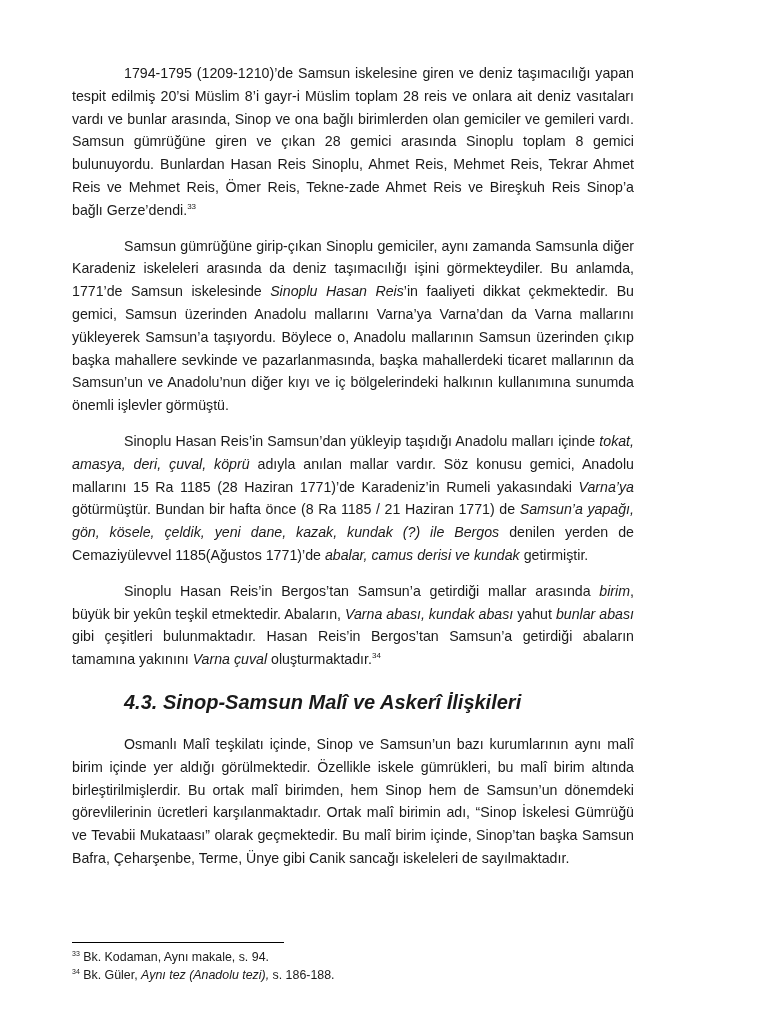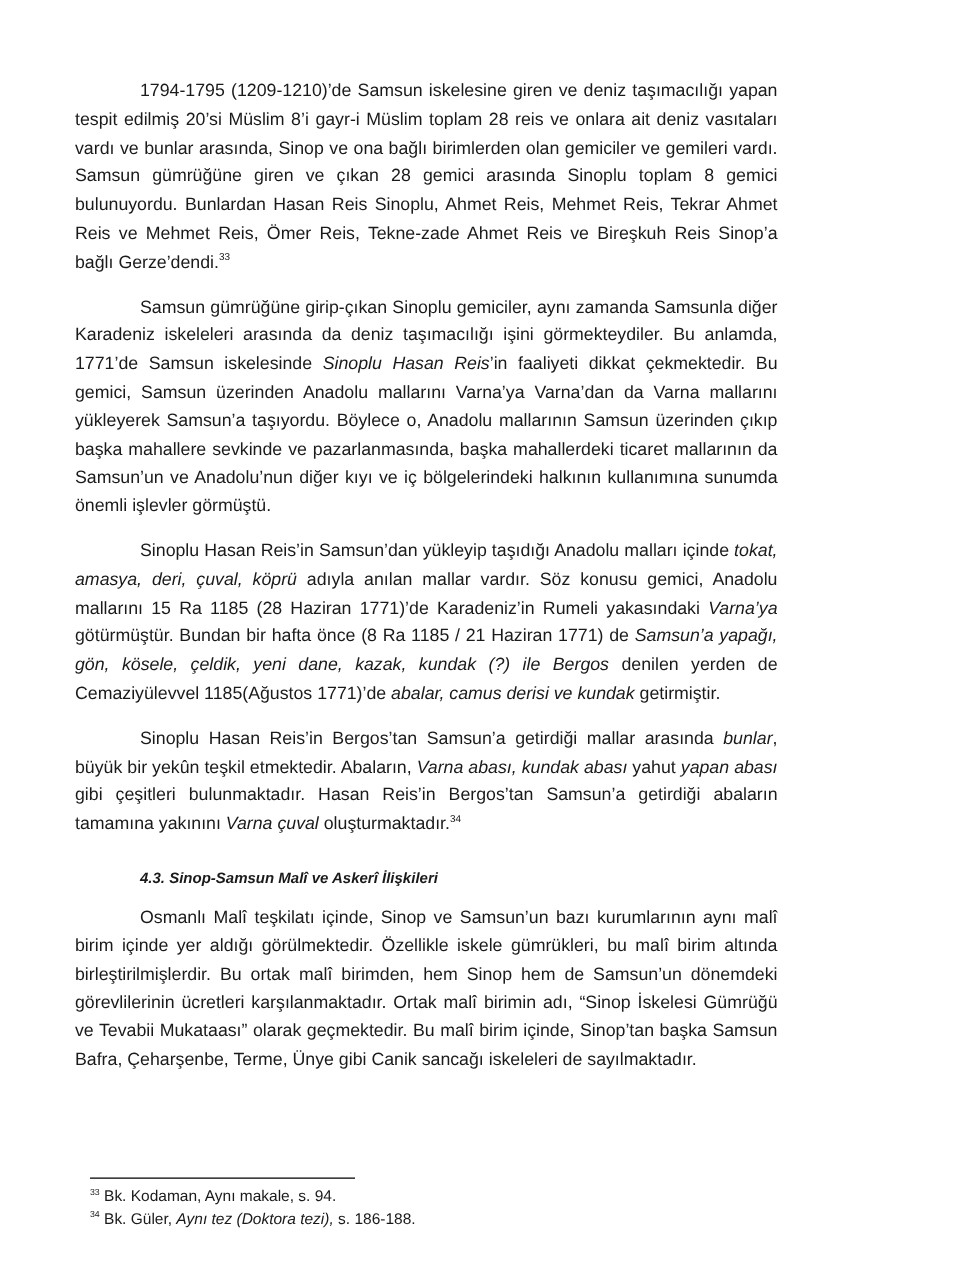--- a/index.html
+++ b/index.html
@@ -1,38 +1,38 @@
 <!DOCTYPE html>
 <html><head>
 <meta charset="utf-8">
 <style>
   html, body { margin:0; padding:0; background:#ffffff; }
   body { width:768px; height:1010px; position:relative; overflow:hidden; font-family:"Liberation Sans", sans-serif; color:#1a1a1a; }
-  .page { position:absolute; left:60px; top:62px; width:562px; }
+  .page { position:absolute; left:72px; top:62px; width:562px; }
   .para { font-size:14.2px; line-height:22.8px; text-align:justify; text-indent:52px; margin:0 0 13px 0; }
   .para i { }
   sup { font-size:8px; line-height:0; vertical-align:super; }
-  .heading { font-size:12px; font-weight:bold; font-style:italic; margin:20px 0 10px 52px; line-height:22px; }
+  .heading { font-size:20px; font-weight:bold; font-style:italic; margin:20px 0 20px 52px; line-height:22px; }
   .fn-rule { position:absolute; left:72px; top:942px; width:212px; height:1px; background:#000; }
   .footnotes { position:absolute; left:72px; top:949px; width:560px; font-size:12.4px; line-height:17.5px; }
   .fn sup { font-size:7px; }
 </style>
 </head>
 <body>
 
 <div class="page">
   <div id="body-before">
       <p class="para">1794-1795 (1209-1210)’de Samsun iskelesine giren ve deniz taşımacılığı yapan tespit edilmiş 20’si Müslim 8’i gayr-i Müslim toplam 28 reis ve onlara ait deniz vasıtaları vardı ve bunlar arasında, Sinop ve ona bağlı birimlerden olan gemiciler ve gemileri vardı. Samsun gümrüğüne giren ve çıkan 28 gemici arasında Sinoplu toplam 8 gemici bulunuyordu. Bunlardan Hasan Reis Sinoplu, Ahmet Reis, Mehmet Reis, Tekrar Ahmet Reis ve Mehmet Reis, Ömer Reis, Tekne-zade Ahmet Reis ve Bireşkuh Reis Sinop’a bağlı Gerze’dendi.<sup>33</sup></p>
       <p class="para">Samsun gümrüğüne girip-çıkan Sinoplu gemiciler, aynı zamanda Samsunla diğer Karadeniz iskeleleri arasında da deniz taşımacılığı işini görmekteydiler. Bu anlamda, 1771’de Samsun iskelesinde <i>Sinoplu Hasan Reis</i>’in faaliyeti dikkat çekmektedir. Bu gemici, Samsun üzerinden Anadolu mallarını Varna’ya Varna’dan da Varna mallarını yükleyerek Samsun’a taşıyordu. Böylece o, Anadolu mallarının Samsun üzerinden çıkıp başka mahallere sevkinde ve pazarlanmasında, başka mahallerdeki ticaret mallarının da Samsun’un ve Anadolu’nun diğer kıyı ve iç bölgelerindeki halkının kullanımına sunumda önemli işlevler görmüştü.</p>
       <p class="para">Sinoplu Hasan Reis’in Samsun’dan yükleyip taşıdığı Anadolu malları içinde <i>tokat, amasya, deri, çuval, köprü</i> adıyla anılan mallar vardır. Söz konusu gemici, Anadolu mallarını 15 Ra 1185 (28 Haziran 1771)’de Karadeniz’in Rumeli yakasındaki <i>Varna’ya</i> götürmüştür. Bundan bir hafta önce (8 Ra 1185 / 21 Haziran 1771) de <i>Samsun’a yapağı, gön, kösele, çeldik, yeni dane, kazak, kundak (?) ile Bergos</i> denilen yerden de Cemaziyülevvel 1185(Ağustos 1771)’de <i>abalar, camus derisi ve kundak</i> getirmiştir.</p>
-      <p class="para">Sinoplu Hasan Reis’in Bergos’tan Samsun’a getirdiği mallar arasında <i>bunlar</i>, büyük bir yekûn teşkil etmektedir. Abaların, <i>Varna abası, kundak abası</i> yahut <i>yapan abası</i> gibi çeşitleri bulunmaktadır. Hasan Reis’in Bergos’tan Samsun’a getirdiği abaların tamamına yakınını <i>Varna çuval</i> oluşturmaktadır.<sup>34</sup></p>
+      <p class="para">Sinoplu Hasan Reis’in Bergos’tan Samsun’a getirdiği mallar arasında <i>birim</i>, büyük bir yekûn teşkil etmektedir. Abaların, <i>Varna abası, kundak abası</i> yahut <i>bunlar abası</i> gibi çeşitleri bulunmaktadır. Hasan Reis’in Bergos’tan Samsun’a getirdiği abaların tamamına yakınını <i>Varna çuval</i> oluşturmaktadır.<sup>34</sup></p>
     </div>
   <div class="heading">4.3. Sinop-Samsun Malî ve Askerî İlişkileri</div>
   <div id="body-after">
       <p class="para">Osmanlı Malî teşkilatı içinde, Sinop ve Samsun’un bazı kurumlarının aynı malî birim içinde yer aldığı görülmektedir. Özellikle iskele gümrükleri, bu malî birim altında birleştirilmişlerdir. Bu ortak malî birimden, hem Sinop hem de Samsun’un dönemdeki görevlilerinin ücretleri karşılanmaktadır. Ortak malî birimin adı, “Sinop İskelesi Gümrüğü ve Tevabii Mukataası” olarak geçmektedir. Bu malî birim içinde, Sinop’tan başka Samsun Bafra, Çeharşenbe, Terme, Ünye gibi Canik sancağı iskeleleri de sayılmaktadır.</p>
     </div>
 </div>
 
 <div class="fn-rule"></div>
 <div class="footnotes" id="footnotes">
     <div class="fn"><sup>33</sup> Bk. Kodaman, Aynı makale, s. 94.</div>
-    <div class="fn"><sup>34</sup> Bk. Güler, <i>Aynı tez (Doktora tezi),</i> s. 186-188.</div>
+    <div class="fn"><sup>34</sup> Bk. Güler, <i>Aynı tez (Anadolu tezi),</i> s. 186-188.</div>
   </div>
 
 </body></html>

